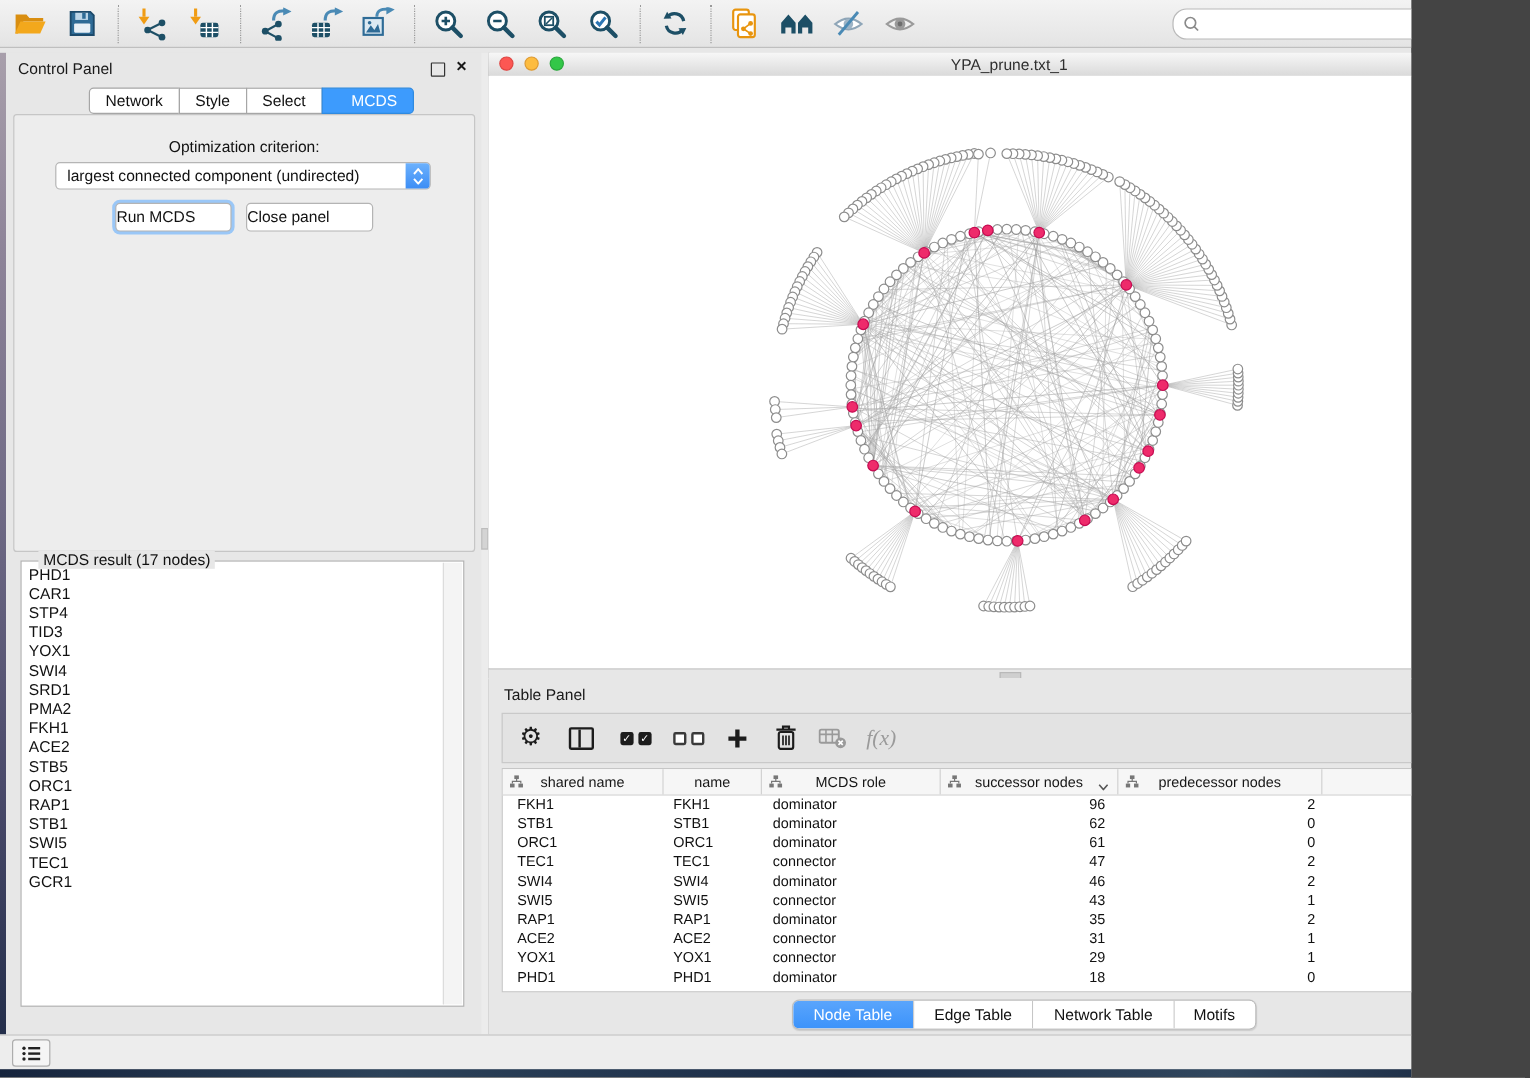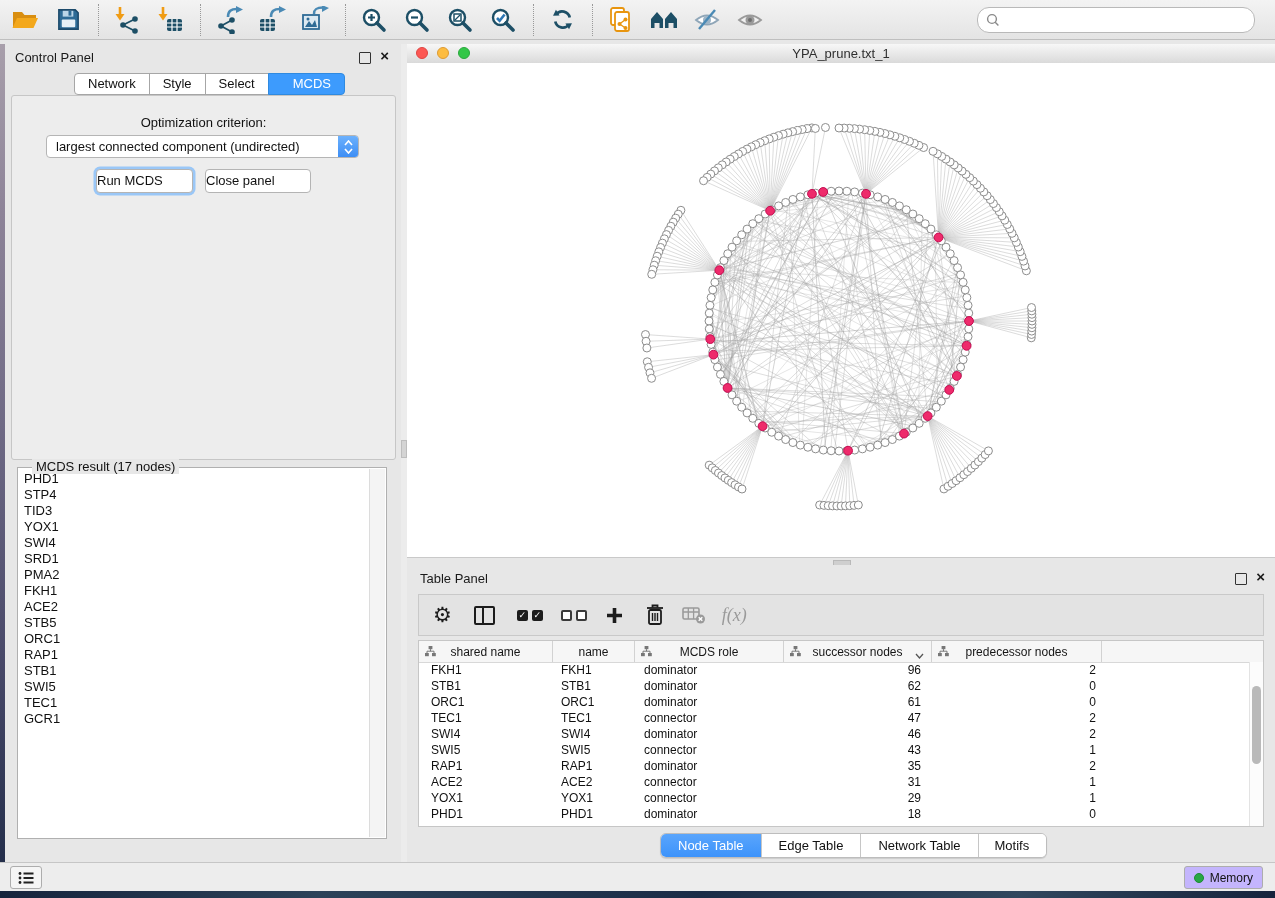--- a/index.html
+++ b/index.html
@@ -1,16 +1,16 @@
 <!DOCTYPE html>
 <html><head>
 <meta charset="utf-8">
 <style>
   html,body{margin:0;padding:0;background:#444;}
-  .app{position:relative;width:1275px;height:898px;background:#e7e7e7;overflow:hidden;
+  .app{position:relative;width:1176px;height:898px;background:#e7e7e7;overflow:hidden;
        font-family:"Liberation Sans","DejaVu Sans",sans-serif;color:#111;}
   
   .toolbar{position:absolute;left:0;top:0;width:1275px;height:40px;
     background:linear-gradient(#f3f3f3,#e4e4e4);border-bottom:1px solid #bfbfbf;
     display:flex;align-items:center;padding-left:8px;box-sizing:border-box;}
   .tb-icon{width:34px;height:34px;display:flex;align-items:center;justify-content:center;margin-right:9px;}
   .tb-sep{width:1px;height:32px;border-left:1px dotted #999;margin:0 10px 0 4px;}
   .searchbox{position:absolute;right:20px;top:7px;width:268px;height:24px;background:#fff;
     border:1px solid #b9b9b9;border-radius:12px;display:flex;align-items:center;padding-left:8px;}
   .searchbox input{border:none;outline:none;flex:1;height:18px;font-size:12px;background:transparent;margin-left:5px;}
@@ -274,20 +274,21 @@
             </svg>
         </div>
       </div>
       <div class="btn run">Run MCDS</div>
       <div class="btn closep">Close panel</div>
     </div>
     <div class="mcds-group">
       <div class="mcds-legend">MCDS result (17 nodes)</div>
       <div class="mcds-list" id="mcds-list">
           <div>PHD1</div>
+          <div>CAR1</div>
           <div>STP4</div>
           <div>TID3</div>
           <div>YOX1</div>
           <div>SWI4</div>
           <div>SRD1</div>
           <div>PMA2</div>
           <div>FKH1</div>
           <div>ACE2</div>
           <div>STB5</div>
           <div>ORC1</div>

